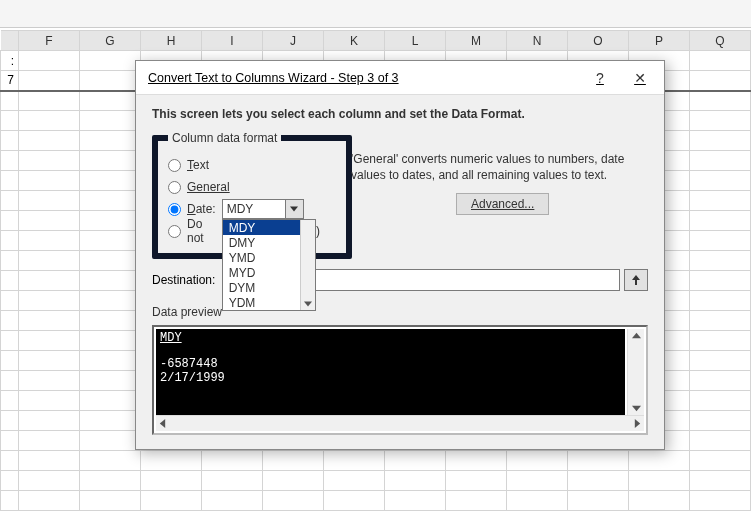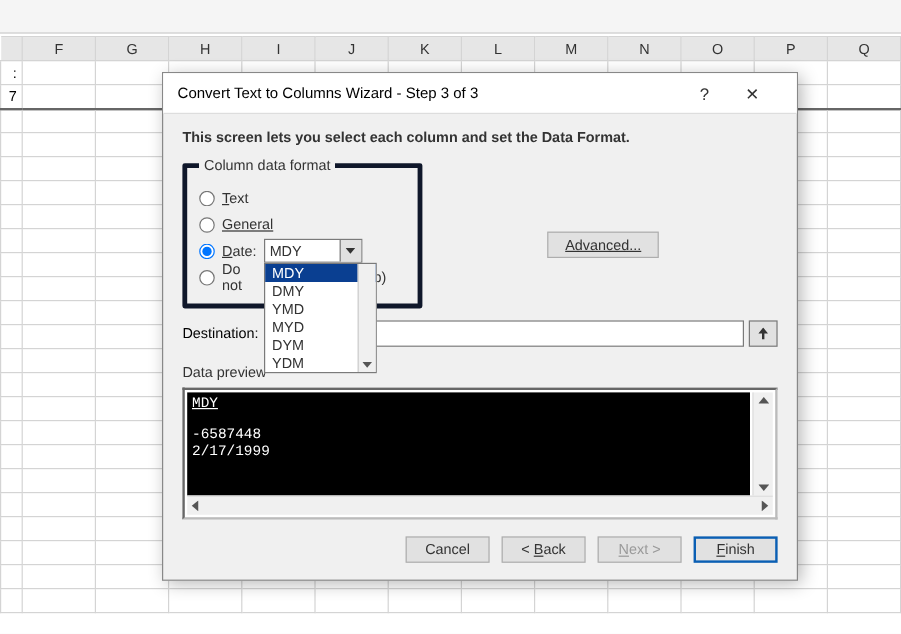--- a/index.html
+++ b/index.html
@@ -55,33 +55,34 @@
     width: 530px;
     background: #f0f0f0;
     border: 1px solid #888;
     box-shadow: 3px 3px 14px rgba(0,0,0,.3);
   }
   .titlebar {
     height: 34px;
     background: #fff;
     display: flex;
     align-items: center;
-    padding: 0 17px 0 12px;
+    padding: 0 4px 0 12px;
     border-bottom: 1px solid #ddd;
+    text-decoration: underline;
   }
   .titlebar .title { flex: 1; font-size: 12.5px; }
   .titlebar .tb-btn {
     width: 40px; height: 28px;
     display: flex; align-items: center; justify-content: center;
     font-size: 14px; color: #333;
   }
   .dlg-body { padding: 12px 16px 14px 16px; }
   .intro { color: #333; font-weight: bold; margin-bottom: 10px; }
   fieldset.cdf {
-    border: 4px solid #0f172a;
+    border: 6px solid #0f172a;
     border-radius: 2px;
     padding: 8px 26px 10px 10px;
     margin: 0 0 10px 0;
     width: 200px;
     position: relative;
   }
   fieldset.cdf legend { padding: 0 4px; color: #333; }
   .radio-row { display: flex; align-items: center; height: 20px; margin: 2px 0; color: #333; }
   .radio-row input[type=radio] { margin: 0 6px 0 0; }
   .underline { text-decoration: underline; }
@@ -648,20 +649,21 @@
       </div>
 
       <label class="radio-row">
         <input type="radio" name="fmt" style="">
         <span>Do not</span>
         <span style="visibility:hidden;width:94px;"></span>
         <span>ip)</span>
       </label>
     </fieldset>
 
+    <div class="right-info" style="top:56px;">'General' converts numeric values to numbers, date values to dates, and all remaining values to text.</div>
 
     <div class="adv-btn-wrap" style="top:98px;">
       <span class="btn">
         <span class="underline">Advanced...</span>
       </span>
     </div>
 
     <div class="dest-row">
       <label><span>Destination:</span></label>
       <div class="dest-input"></div>
@@ -692,27 +694,15 @@
       <div class="preview-hsb">
         <svg viewBox="0 0 6 10">
             <path d="M6 0 L6 10 L0 5 Z"></path>
           </svg>
         <svg viewBox="0 0 6 10">
             <path d="M0 0 L0 10 L6 5 Z"></path>
           </svg>
       </div>
     </div>
 
-    <div class="btn-row">
-      <span class="btn">Cancel</span>
-      <span class="btn">
-        <span>&lt; <span class="underline">B</span>ack</span>
-      </span>
-      <span class="btn disabled">
-        <span><span class="underline">N</span>ext &gt;</span>
-      </span>
-      <span class="btn accent">
-        <span><span class="underline">F</span>inish</span>
-      </span>
-    </div>
 
   </div>
 </div>
 
 </body></html>

